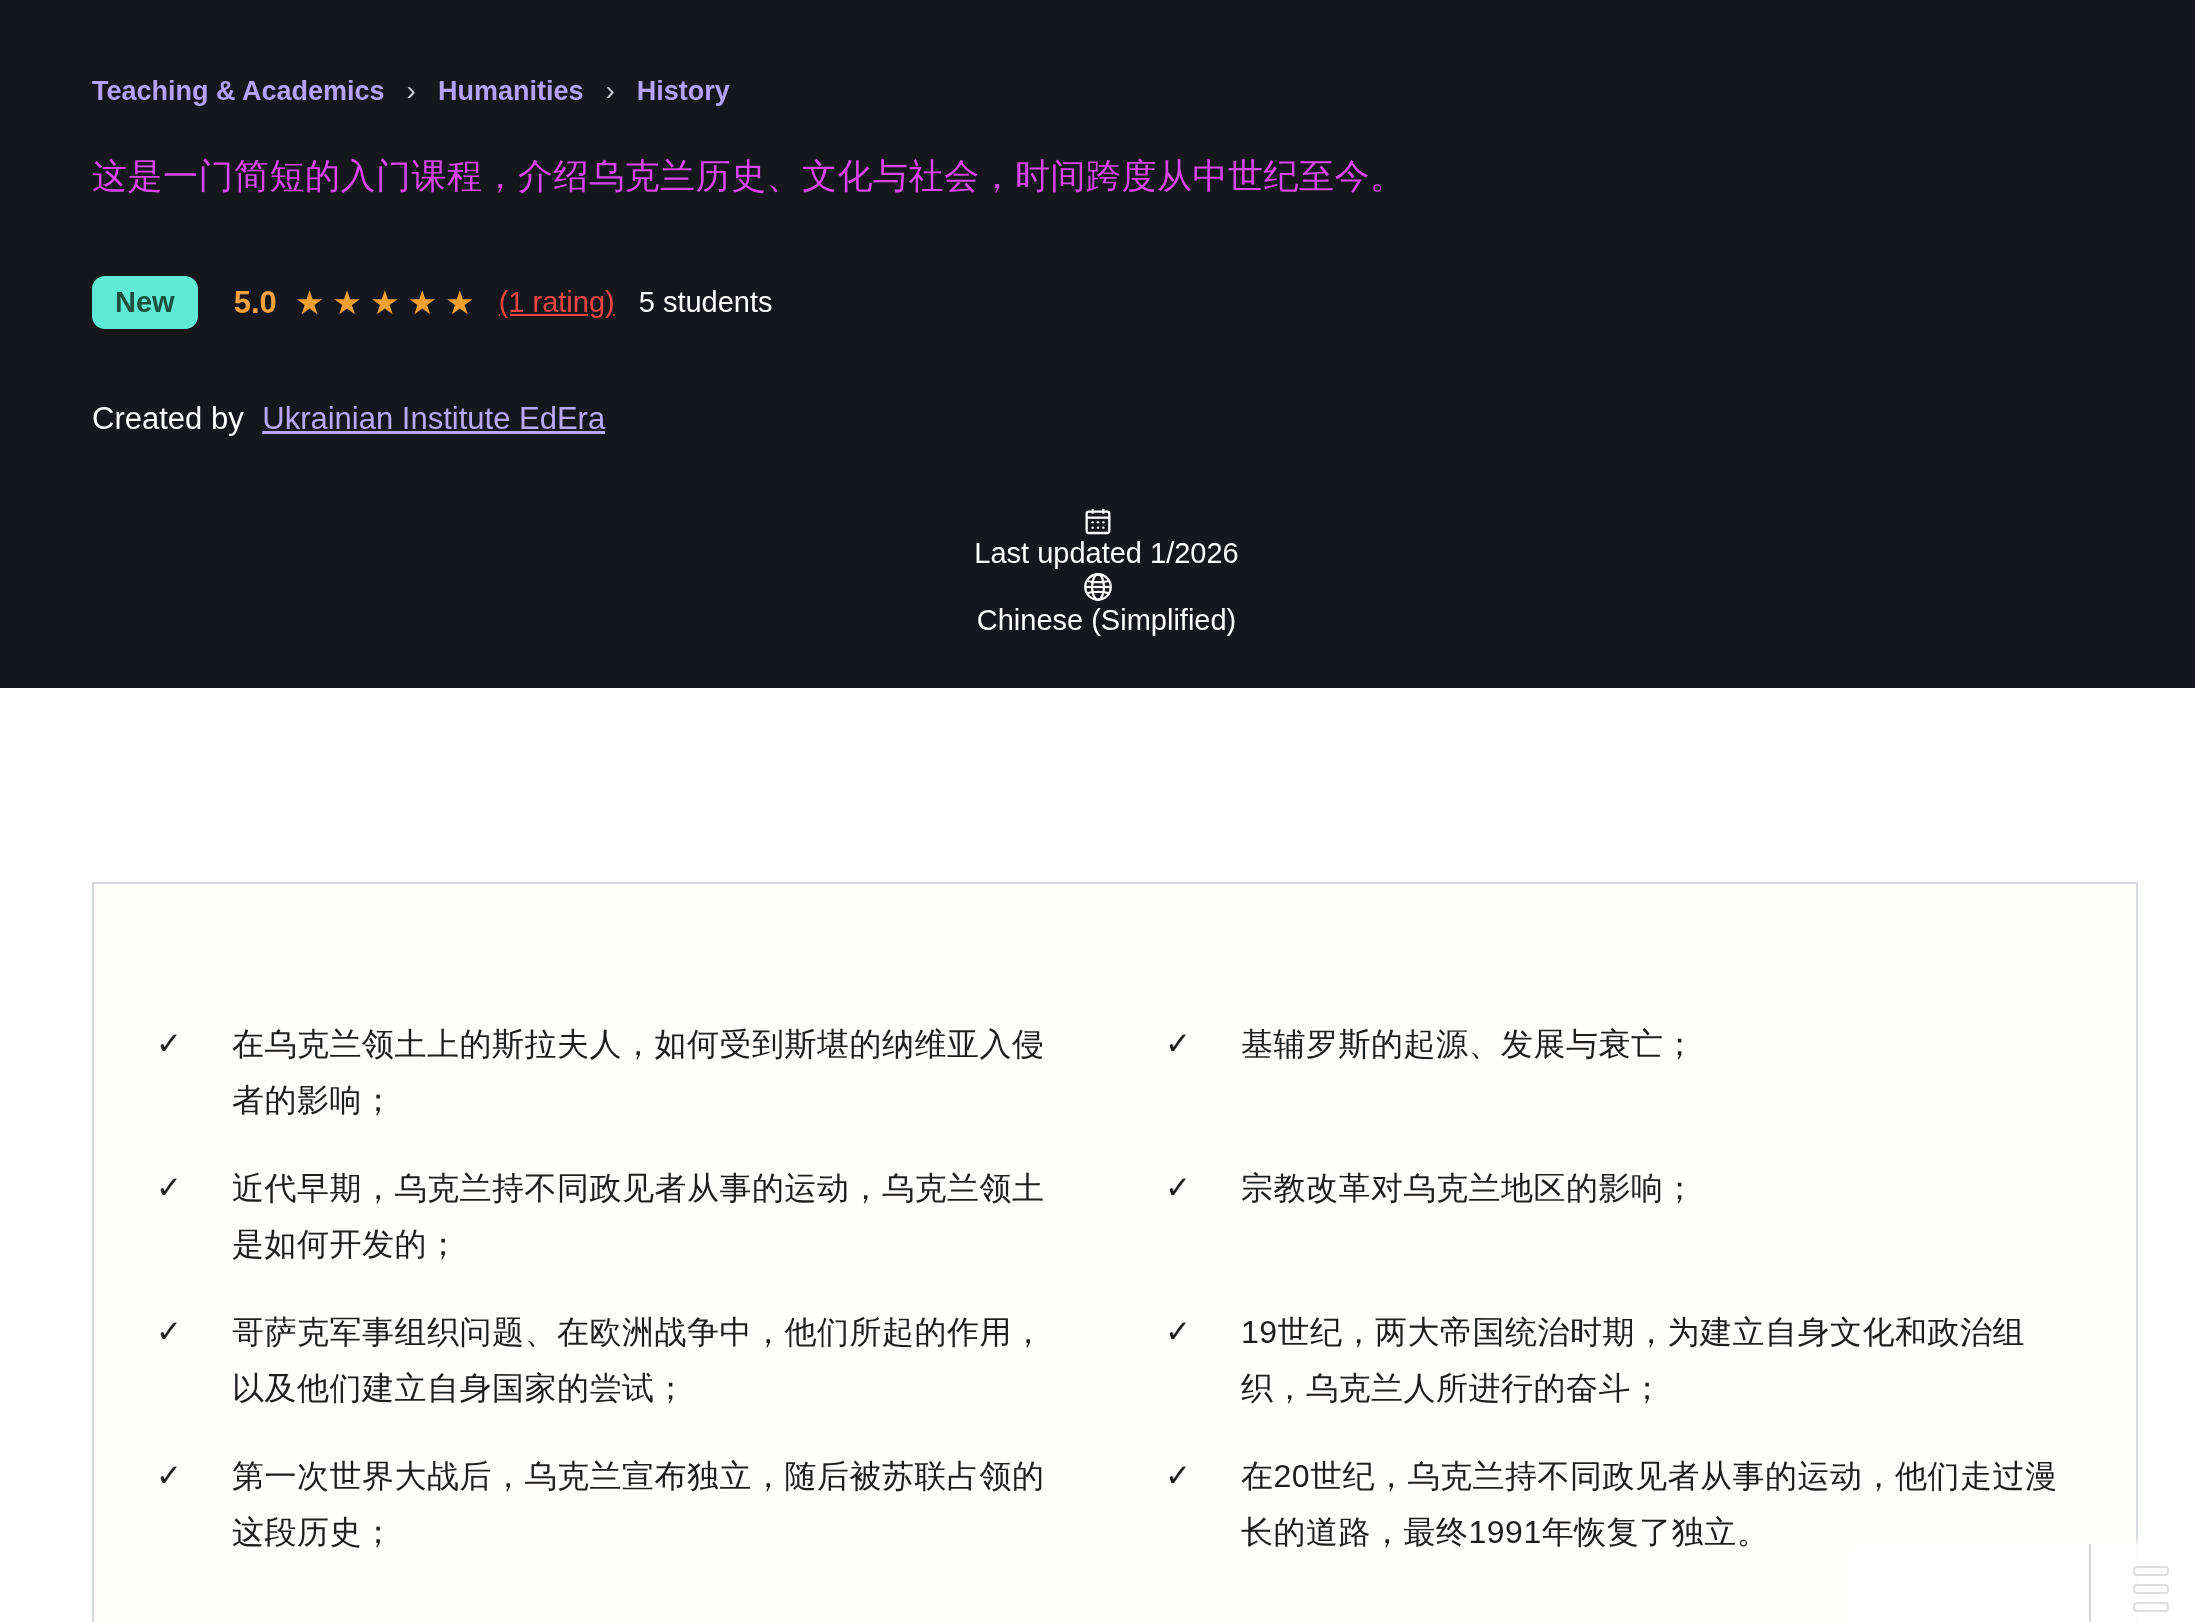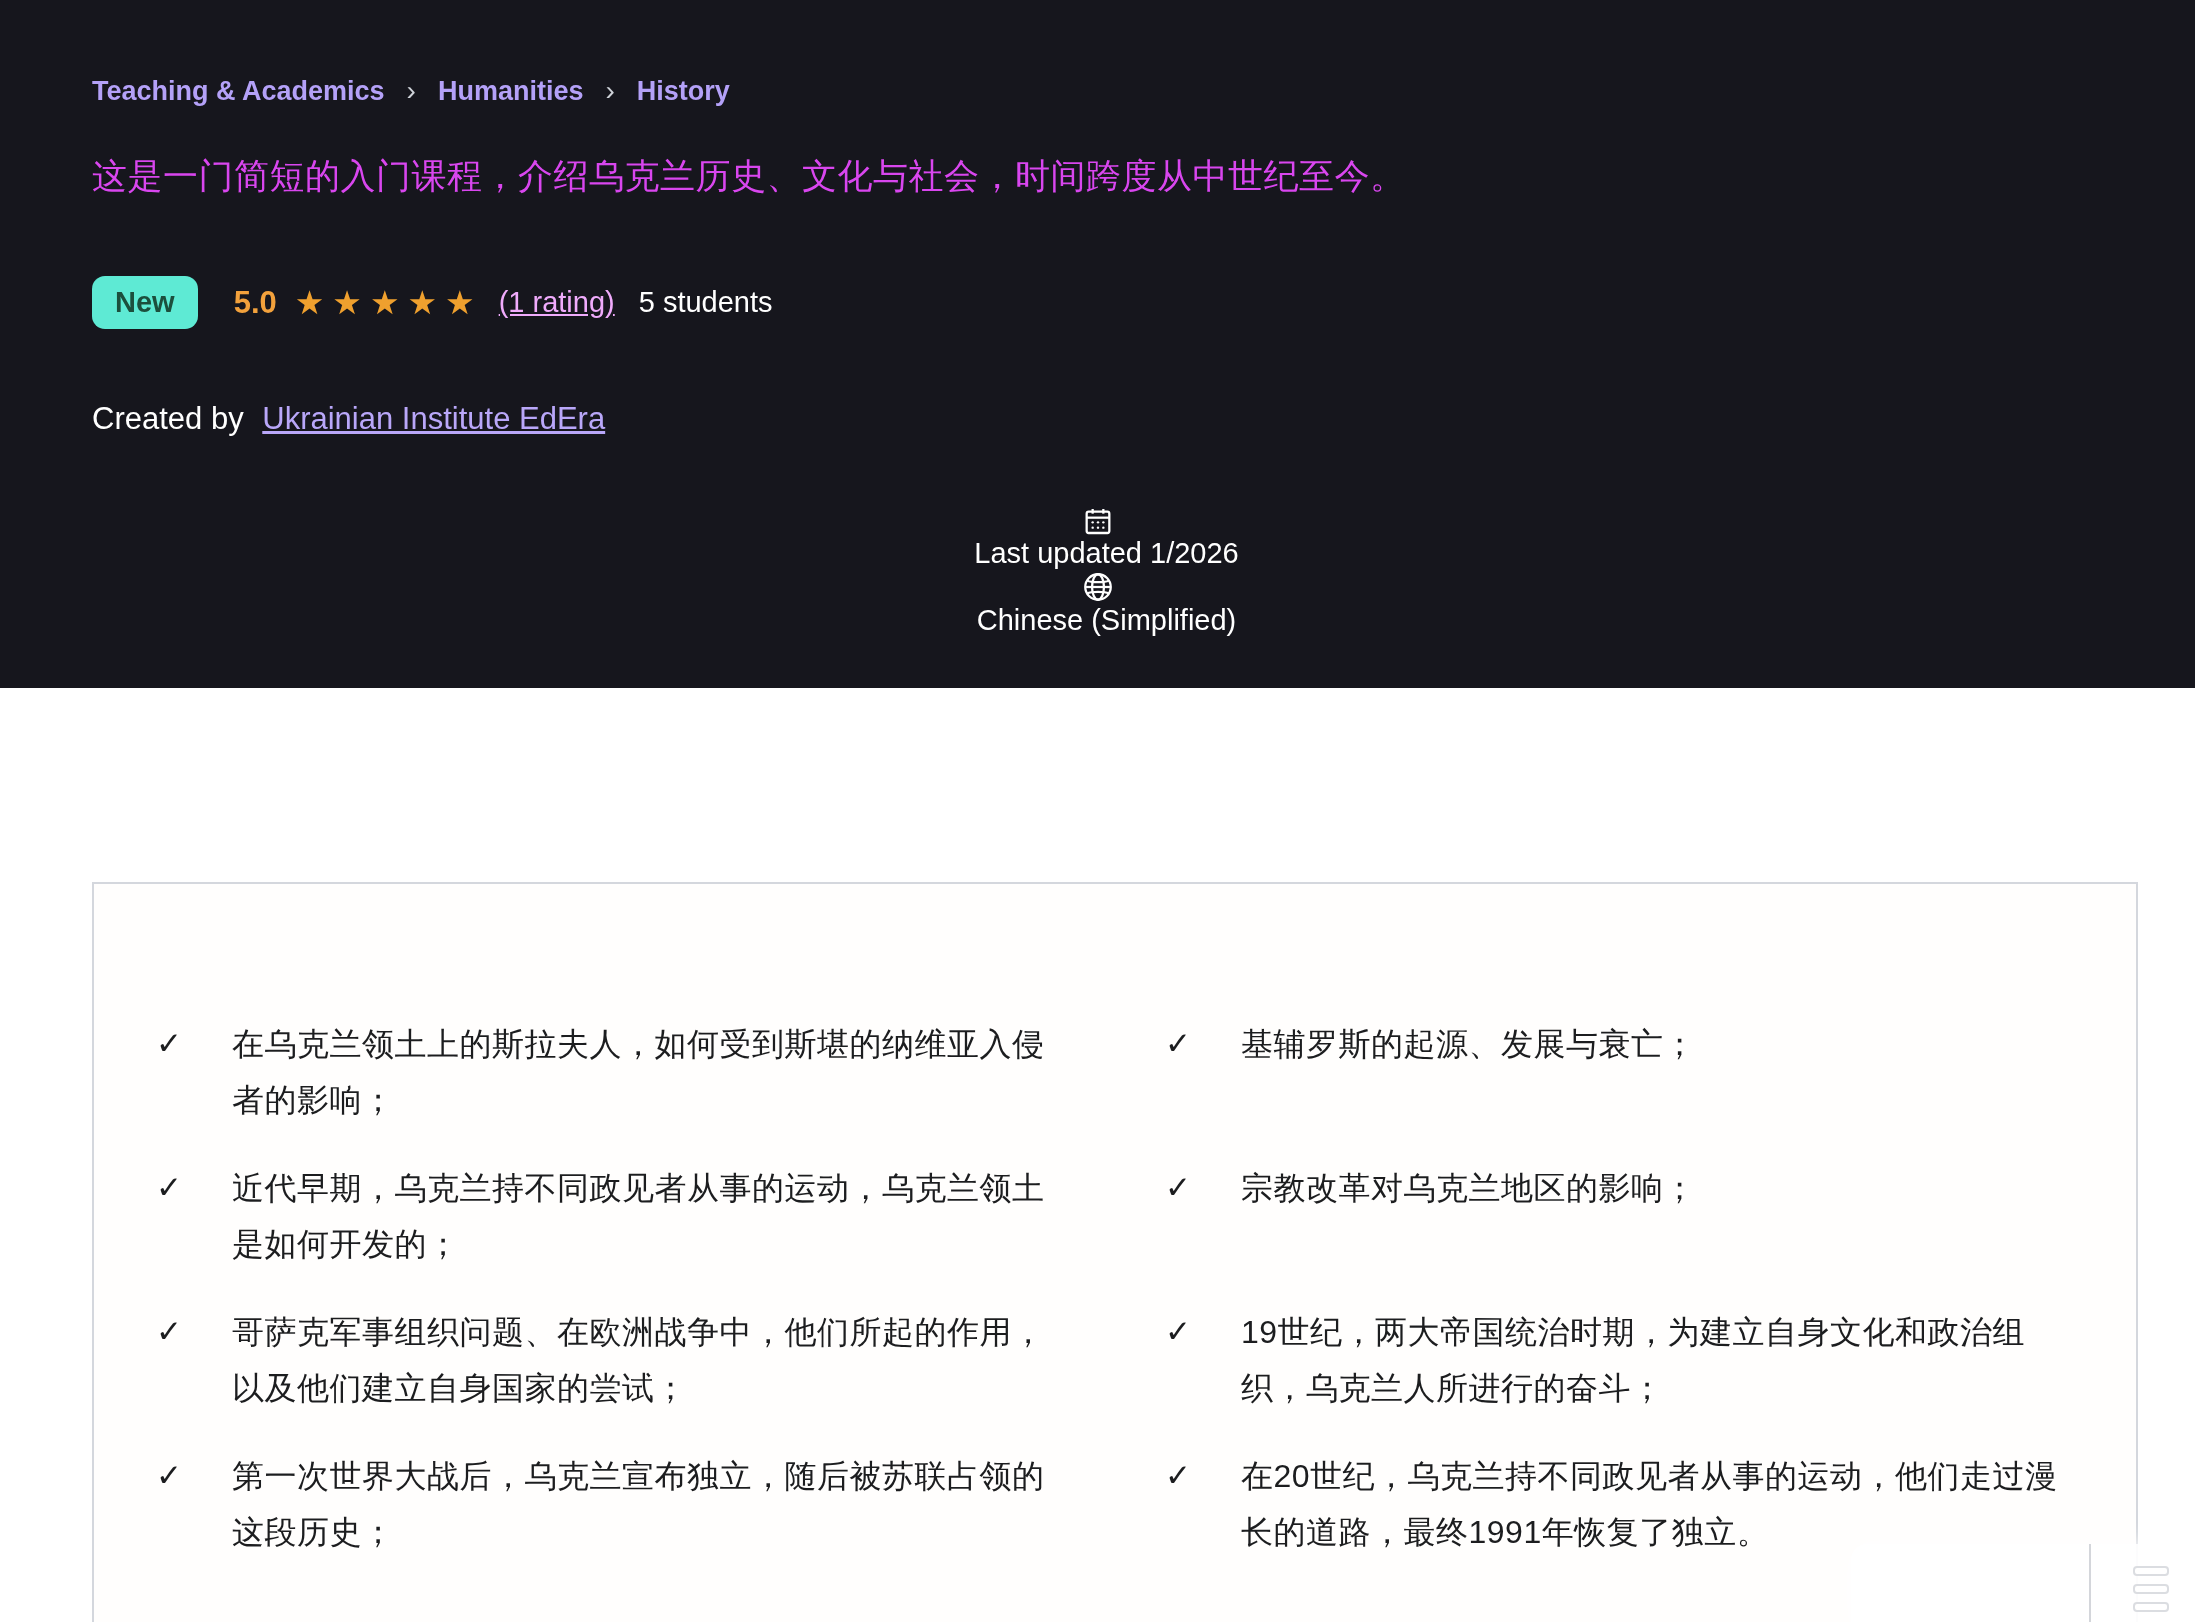--- a/index.html
+++ b/index.html
@@ -53,21 +53,21 @@
   .rating-value {
     margin-left: 36px;
     color: #f2a13c; font-weight: bold; font-size: 31px;
   }
   .stars {
     margin-left: 18px;
     color: #efa02e; font-size: 33px; letter-spacing: 8px;
   }
   .rating-link {
     margin-left: 16px;
-    color: #f0abfc; font-size: 29px;
+    color: #ef4444; font-size: 29px;
     text-decoration: underline; cursor: pointer;
   }
   .students { margin-left: 24px; font-size: 29px; color: #ffffff; }
 
   .created-row { margin-top: 72px; font-size: 31px; }
   .created-row a {
     color: #b9a7f9; text-decoration: underline; cursor: pointer;
     margin-left: 10px;
   }
 

